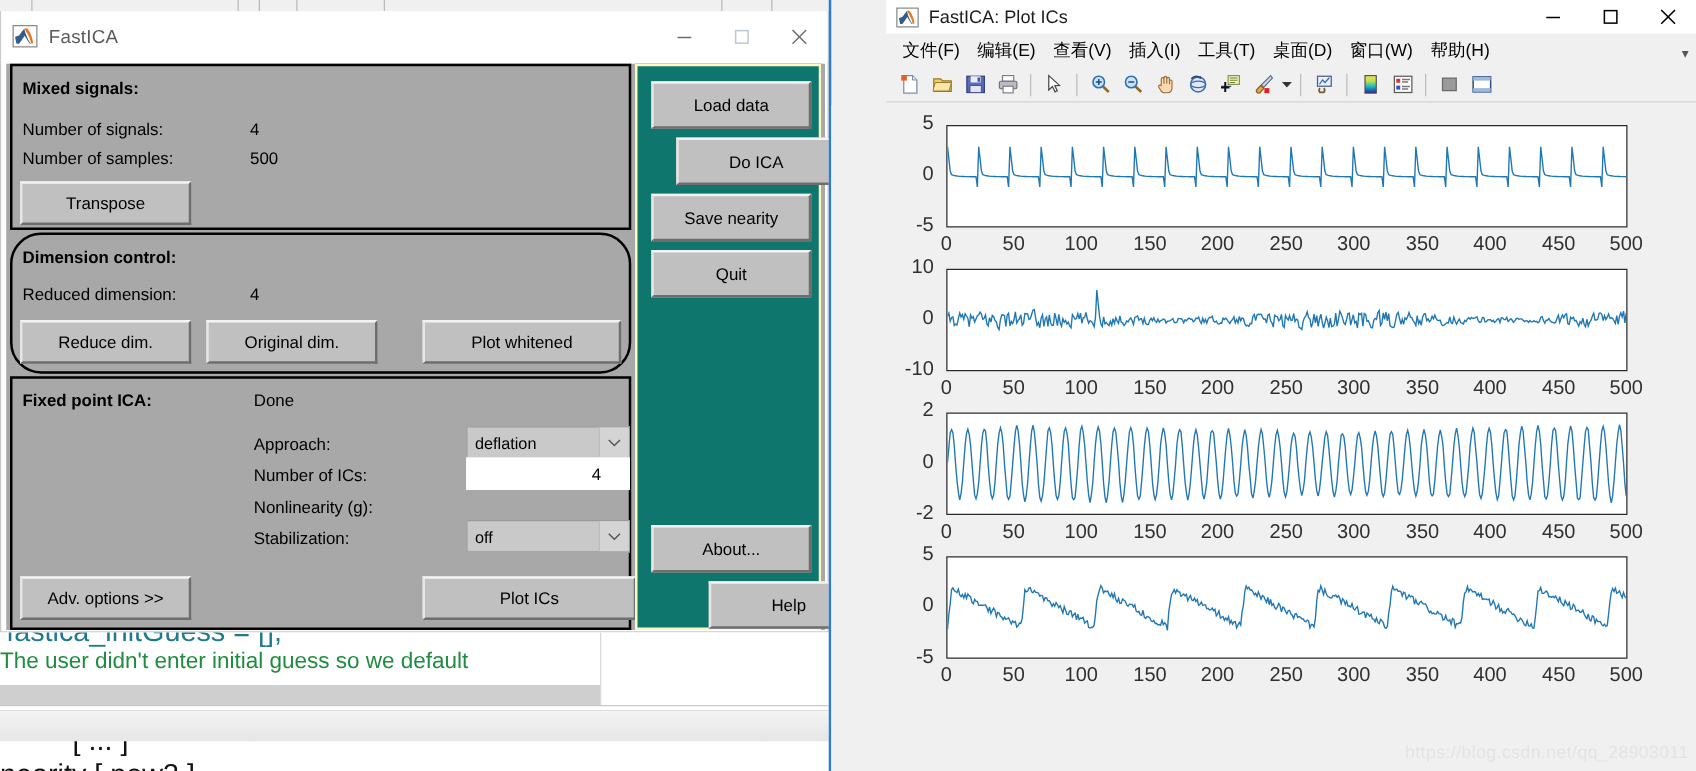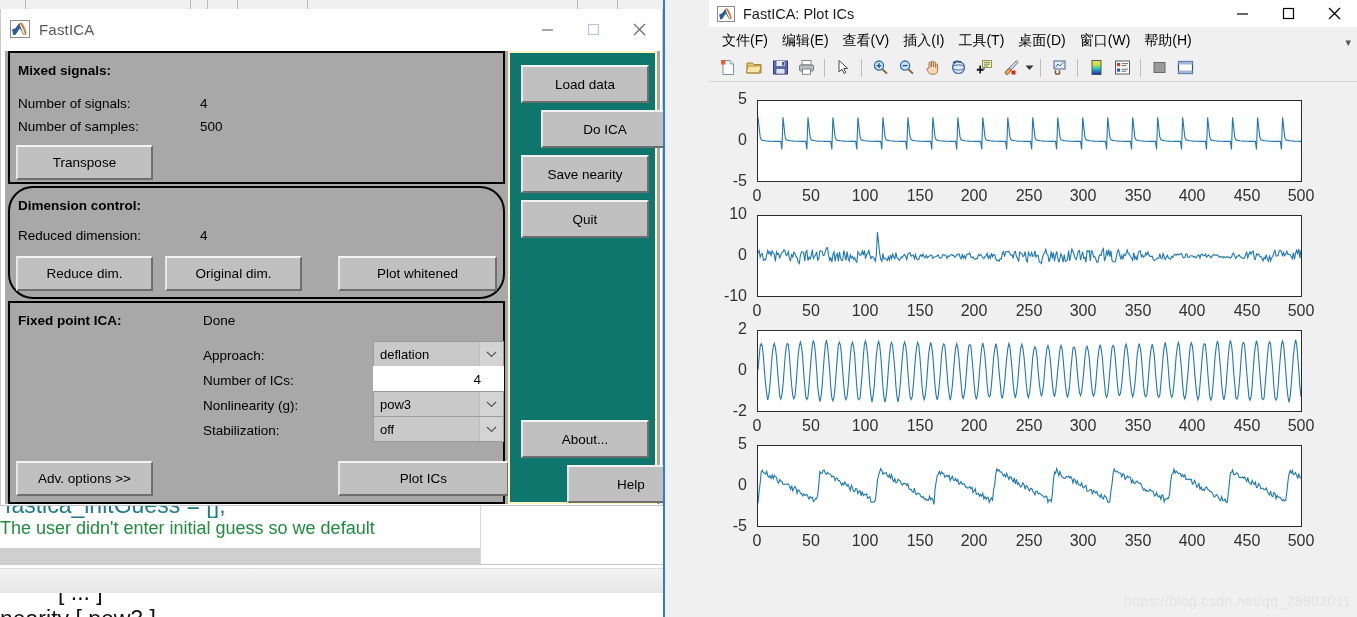--- a/index.html
+++ b/index.html
@@ -284,28 +284,20 @@
               </svg>
           </span>
         </div>
 
         <div class="lbl" style="left:193px; top:70px;">Number of ICs:</div>
         <div class="txtfield" style="left:363px; top:63px; width:131px;">
           <span>4</span>
         </div>
 
         <div class="lbl" style="left:193px; top:95px;">Nonlinearity (g):</div>
-        <div class="dd" style="left:363px; top:88px; width:131px;">
-          <span class="dd-text">pow3</span>
-          <span class="dd-arrow">
-            <svg width="11" height="8" viewBox="0 0 11 8">
-                <polyline points="1,2 5.5,6.4 10,2" fill="none" stroke="#555" stroke-width="1.2"></polyline>
-              </svg>
-          </span>
-        </div>
 
         <div class="lbl" style="left:193px; top:120px;">Stabilization:</div>
         <div class="dd" style="left:363px; top:113px; width:131px;">
           <span class="dd-text">off</span>
           <span class="dd-arrow">
             <svg width="11" height="8" viewBox="0 0 11 8">
                 <polyline points="1,2 5.5,6.4 10,2" fill="none" stroke="#555" stroke-width="1.2"></polyline>
               </svg>
           </span>
         </div>

